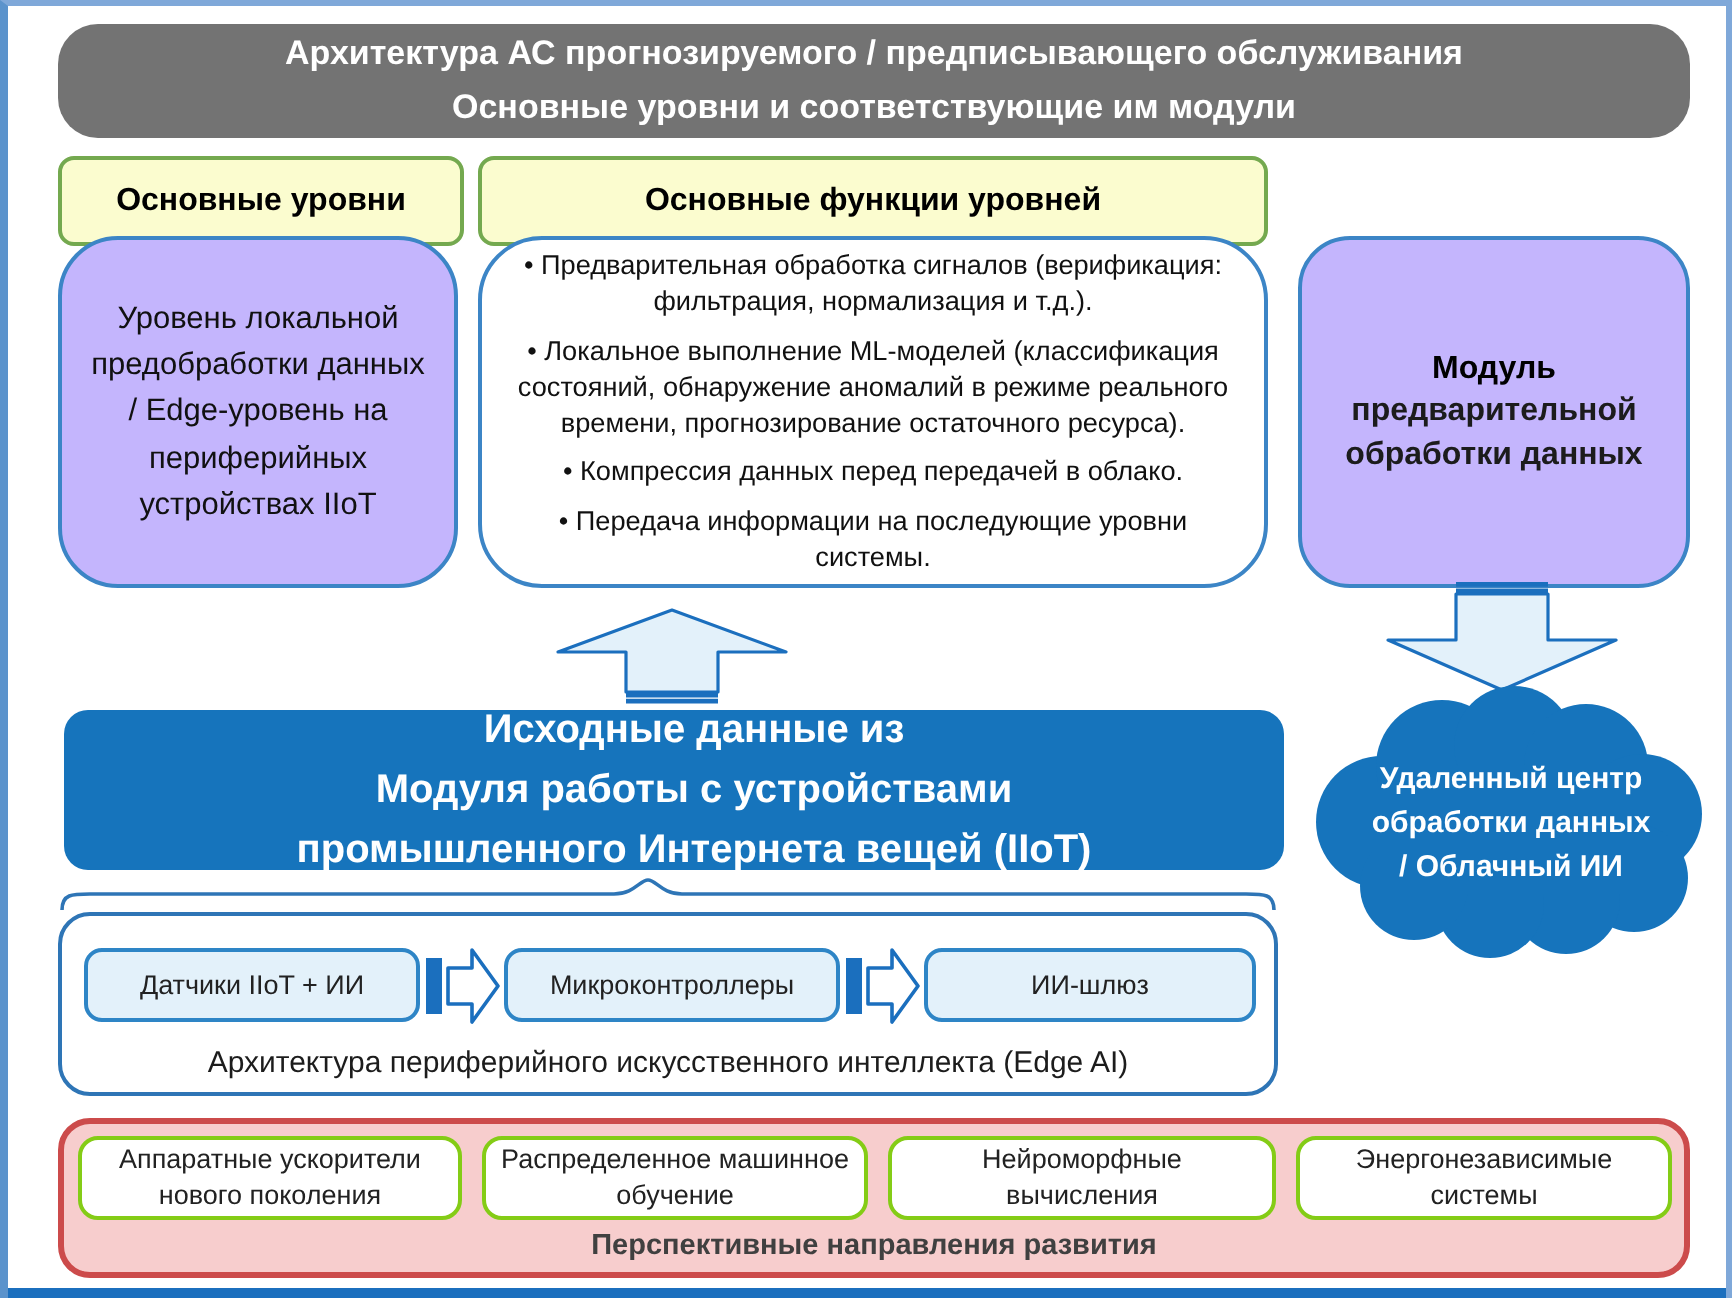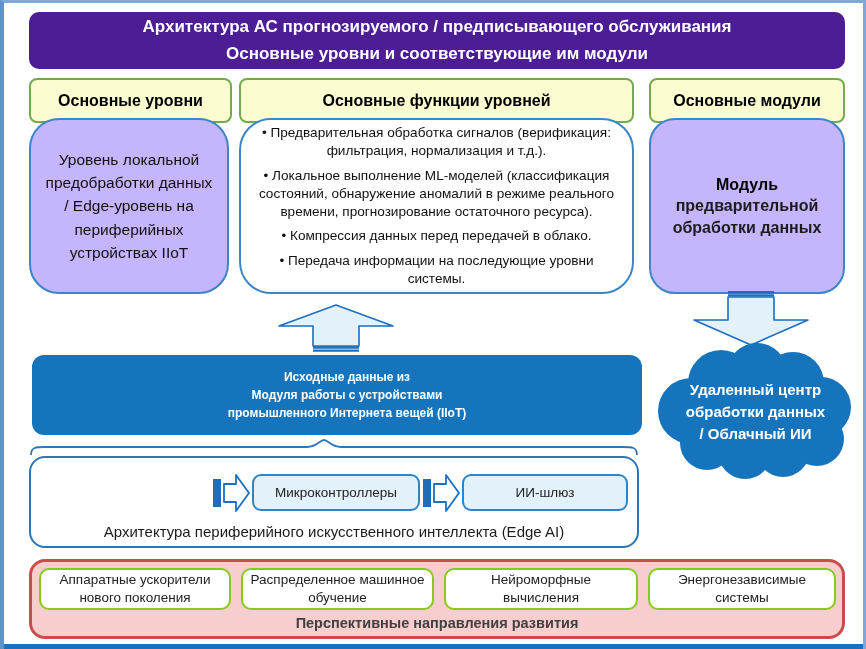--- a/index.html
+++ b/index.html
@@ -7,21 +7,21 @@
   #canvas {
     position:relative; width:866px; height:649px; background:#fff;
     border-top:3px solid #7fa8d9; border-left:4px solid #5b93cc; border-right:3px solid #7fa8d9;
     overflow:hidden;
   }
   .abs { position:absolute; }
 
   
   .title-banner {
     left:25px; top:9px; width:816px; height:57px;
-    background:#4c1d95; border-radius:10px;
+    background:#737373; border-radius:20px;
     display:flex; flex-direction:column; justify-content:center; align-items:center;
     color:#fff; font-weight:bold; font-size:17px; line-height:1.55; text-align:center;
   }
 
   
   .yellow-box {
     top:75px; height:45px; background:#fbfccf; border:2px solid #74a94f; border-radius:8px;
     display:flex; align-items:center; justify-content:center;
     font-weight:bold; font-size:16px; color:#000;
   }
@@ -44,21 +44,21 @@
   .module-box .mtitle { color:#000; }
 
   
   .arrow-svg { overflow:visible; }
 
   
   .source-banner {
     left:28px; top:352px; width:610px; height:80px;
     background:#1674bc; border-radius:12px;
     display:flex; flex-direction:column; justify-content:center; align-items:center;
-    color:#fff; font-weight:bold; font-size:12px; line-height:1.5; text-align:center;padding-left:20px;
+    color:#fff; font-weight:bold; font-size:20px; line-height:1.5; text-align:center;padding-left:20px;
   }
 
   
   .cloud-wrap { left:645px; top:336px; width:213px; height:140px; }
   .cloud-text {
     position:absolute; left:0; top:30px; width:100%; height:86px;
     display:flex; flex-direction:column; justify-content:center; align-items:center;
     color:#fff; font-weight:bold; font-size:15px; line-height:1.45; text-align:center;
   }
 
@@ -104,23 +104,20 @@
   <div class="abs title-banner">
     <div>Архитектура АС прогнозируемого / предписывающего обслуживания</div>
     <div>Основные уровни и соответствующие им модули</div>
   </div>
 
   <div class="abs yellow-box" style="left:25px; width:203px;">
     <span>Основные уровни</span>
   </div>
   <div class="abs yellow-box" style="left:235px; width:395px;">
     <span>Основные функции уровней</span>
-  </div>
-  <div class="abs yellow-box" style="left:645px; width:196px;">
-    <span>Основные модули</span>
   </div>
 
   <div class="abs blue-soft level-box">
     <span>Уровень локальной предобработки данных / Edge-уровень на периферийных устройствах IIoT</span>
   </div>
 
   <div class="abs functions-box">
     <p>•   Предварительная обработка сигналов (верификация: фильтрация, нормализация и т.д.).</p>
     <p>•   Локальное выполнение ML-моделей (классификация состояний, обнаружение аномалий в режиме реального времени, прогнозирование остаточного ресурса).</p>
     <p>•   Компрессия данных перед передачей в облако.</p>
@@ -171,20 +168,23 @@
       <div>/ Облачный ИИ</div>
     </div>
   </div>
 
   <svg class="abs" style="left:25px; top:435px;" width="610" height="17" viewBox="0 0 610 17">
     <path d="M2,17 C2,9 7,9 16,9 L278,9 C288,9 291,2 295,2 C299,2 302,9 312,9 L594,9 C603,9 608,9 608,17" fill="none" stroke="#2e75b6" stroke-width="1.8" stroke-linecap="round"></path>
   </svg>
 
   <div class="abs edge-container"></div>
 
+  <div class="abs edge-item" style="left:38px; width:168px;">
+    <span>Датчики IIoT + ИИ</span>
+  </div>
   <svg class="abs" style="left:206px; top:469px;" width="42" height="42" viewBox="0 0 42 42">
     <rect x="3" y="7" width="8" height="28" fill="#1b6fbe"></rect>
     <path d="M14,12 L26,12 L26,3 L39,21 L26,39 L26,30 L14,30 Z" fill="#fff" stroke="#1b6fbe" stroke-width="1.8" stroke-linejoin="round"></path>
   </svg>
   <div class="abs edge-item" style="left:248px; width:168px;">
     <span>Микроконтроллеры</span>
   </div>
   <svg class="abs" style="left:416px; top:469px;" width="42" height="42" viewBox="0 0 42 42">
     <rect x="3" y="7" width="8" height="28" fill="#1b6fbe"></rect>
     <path d="M14,12 L26,12 L26,3 L39,21 L26,39 L26,30 L14,30 Z" fill="#fff" stroke="#1b6fbe" stroke-width="1.8" stroke-linejoin="round"></path>

